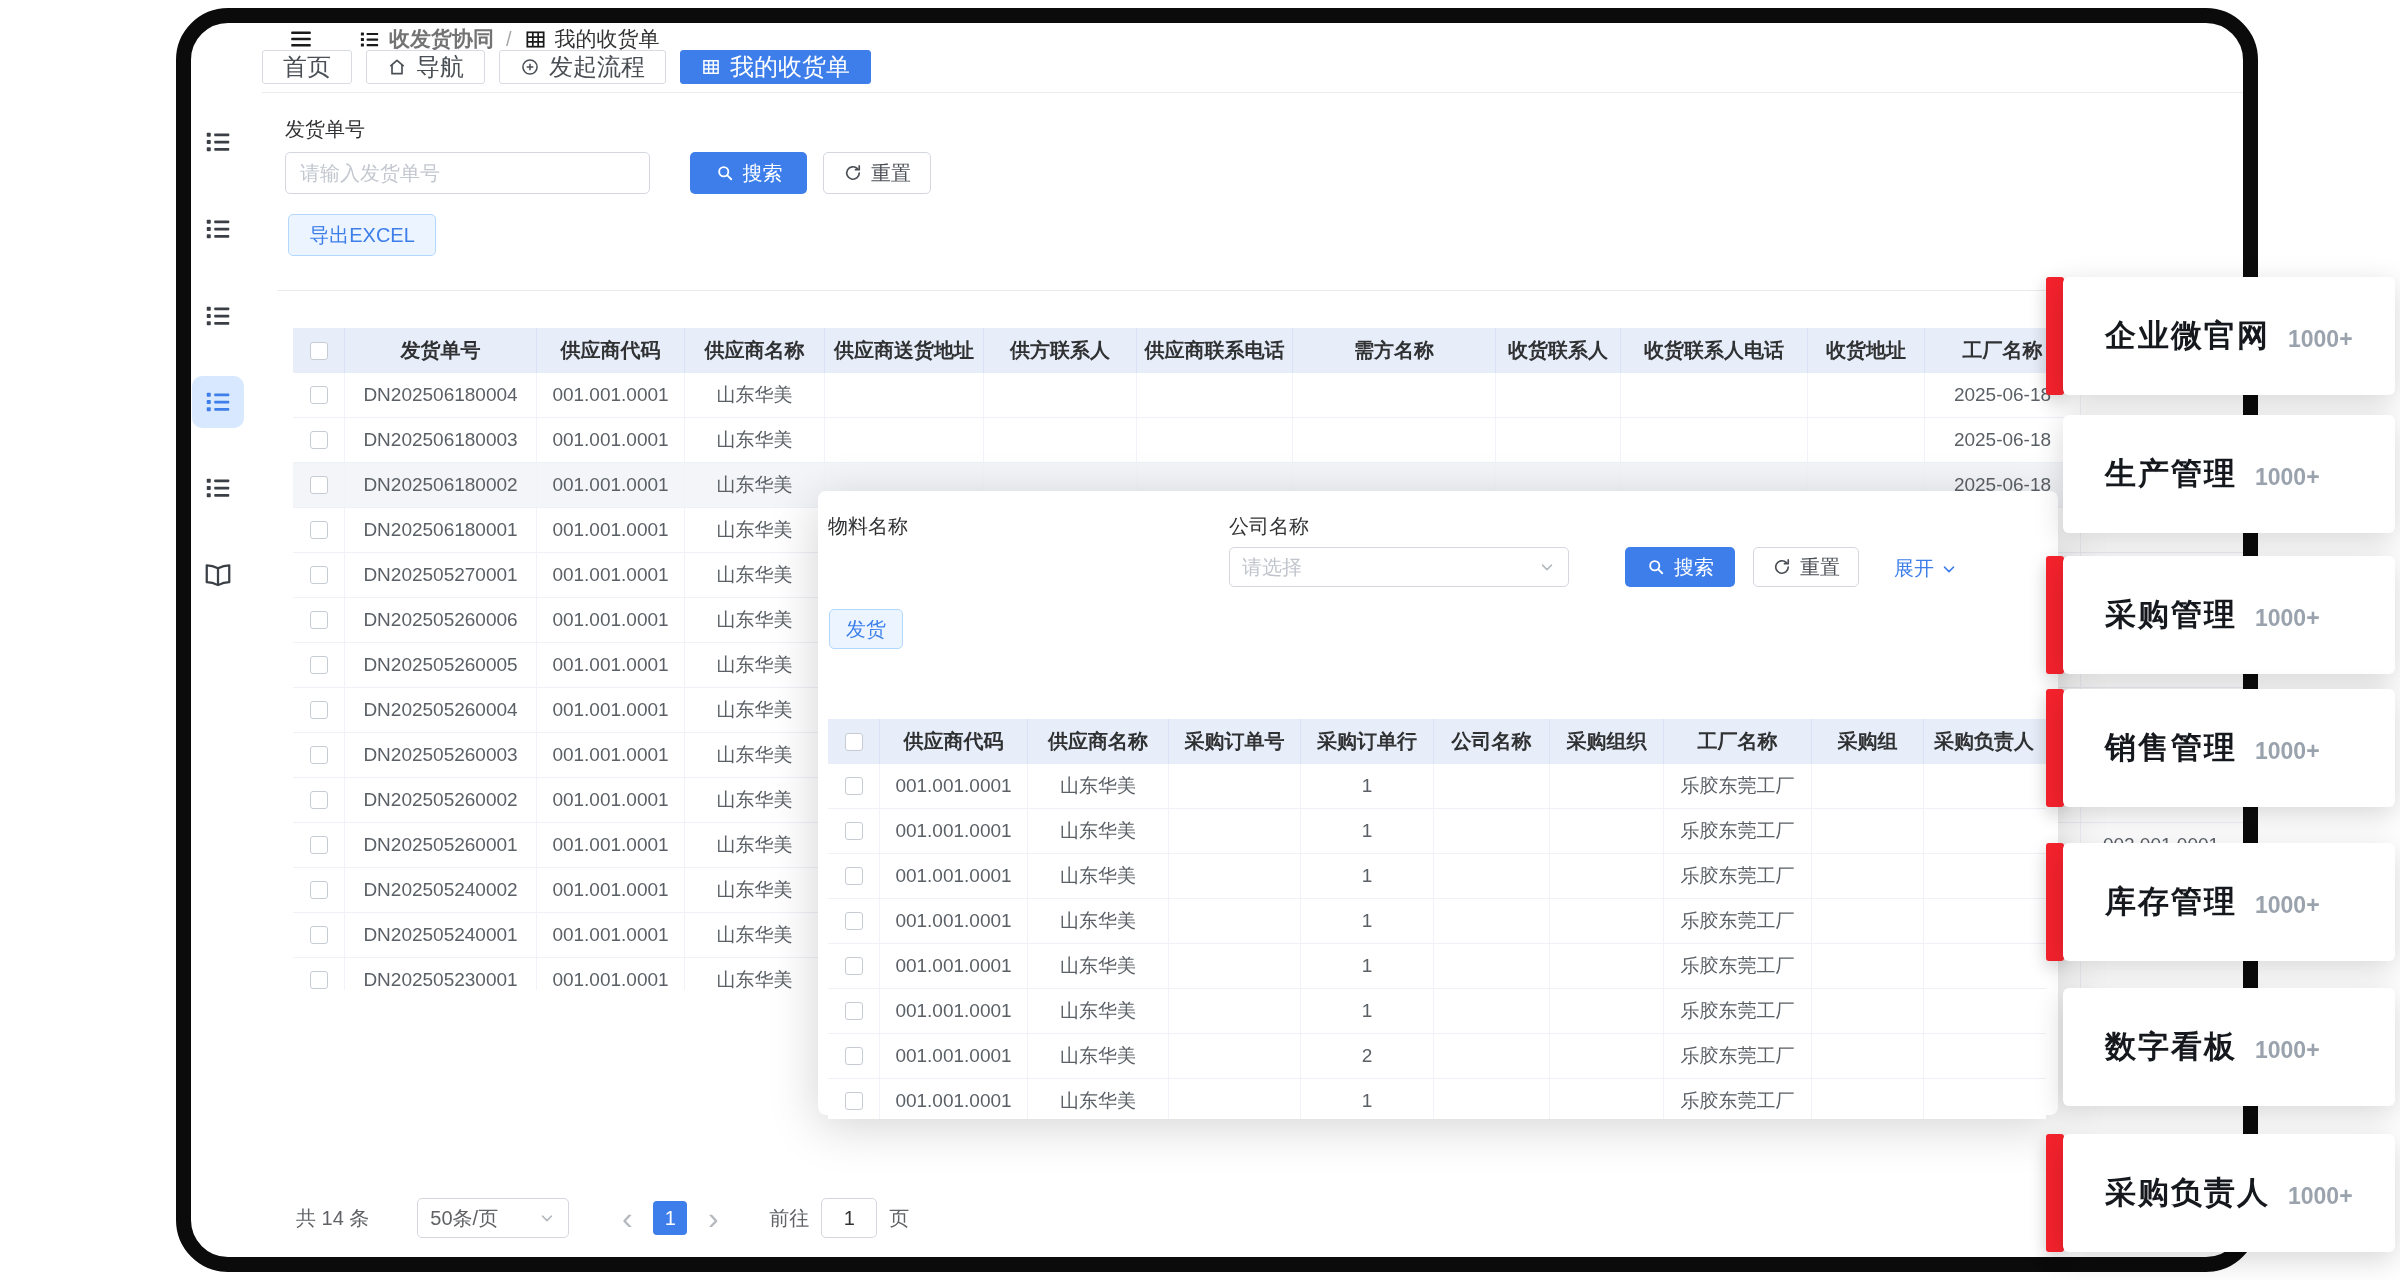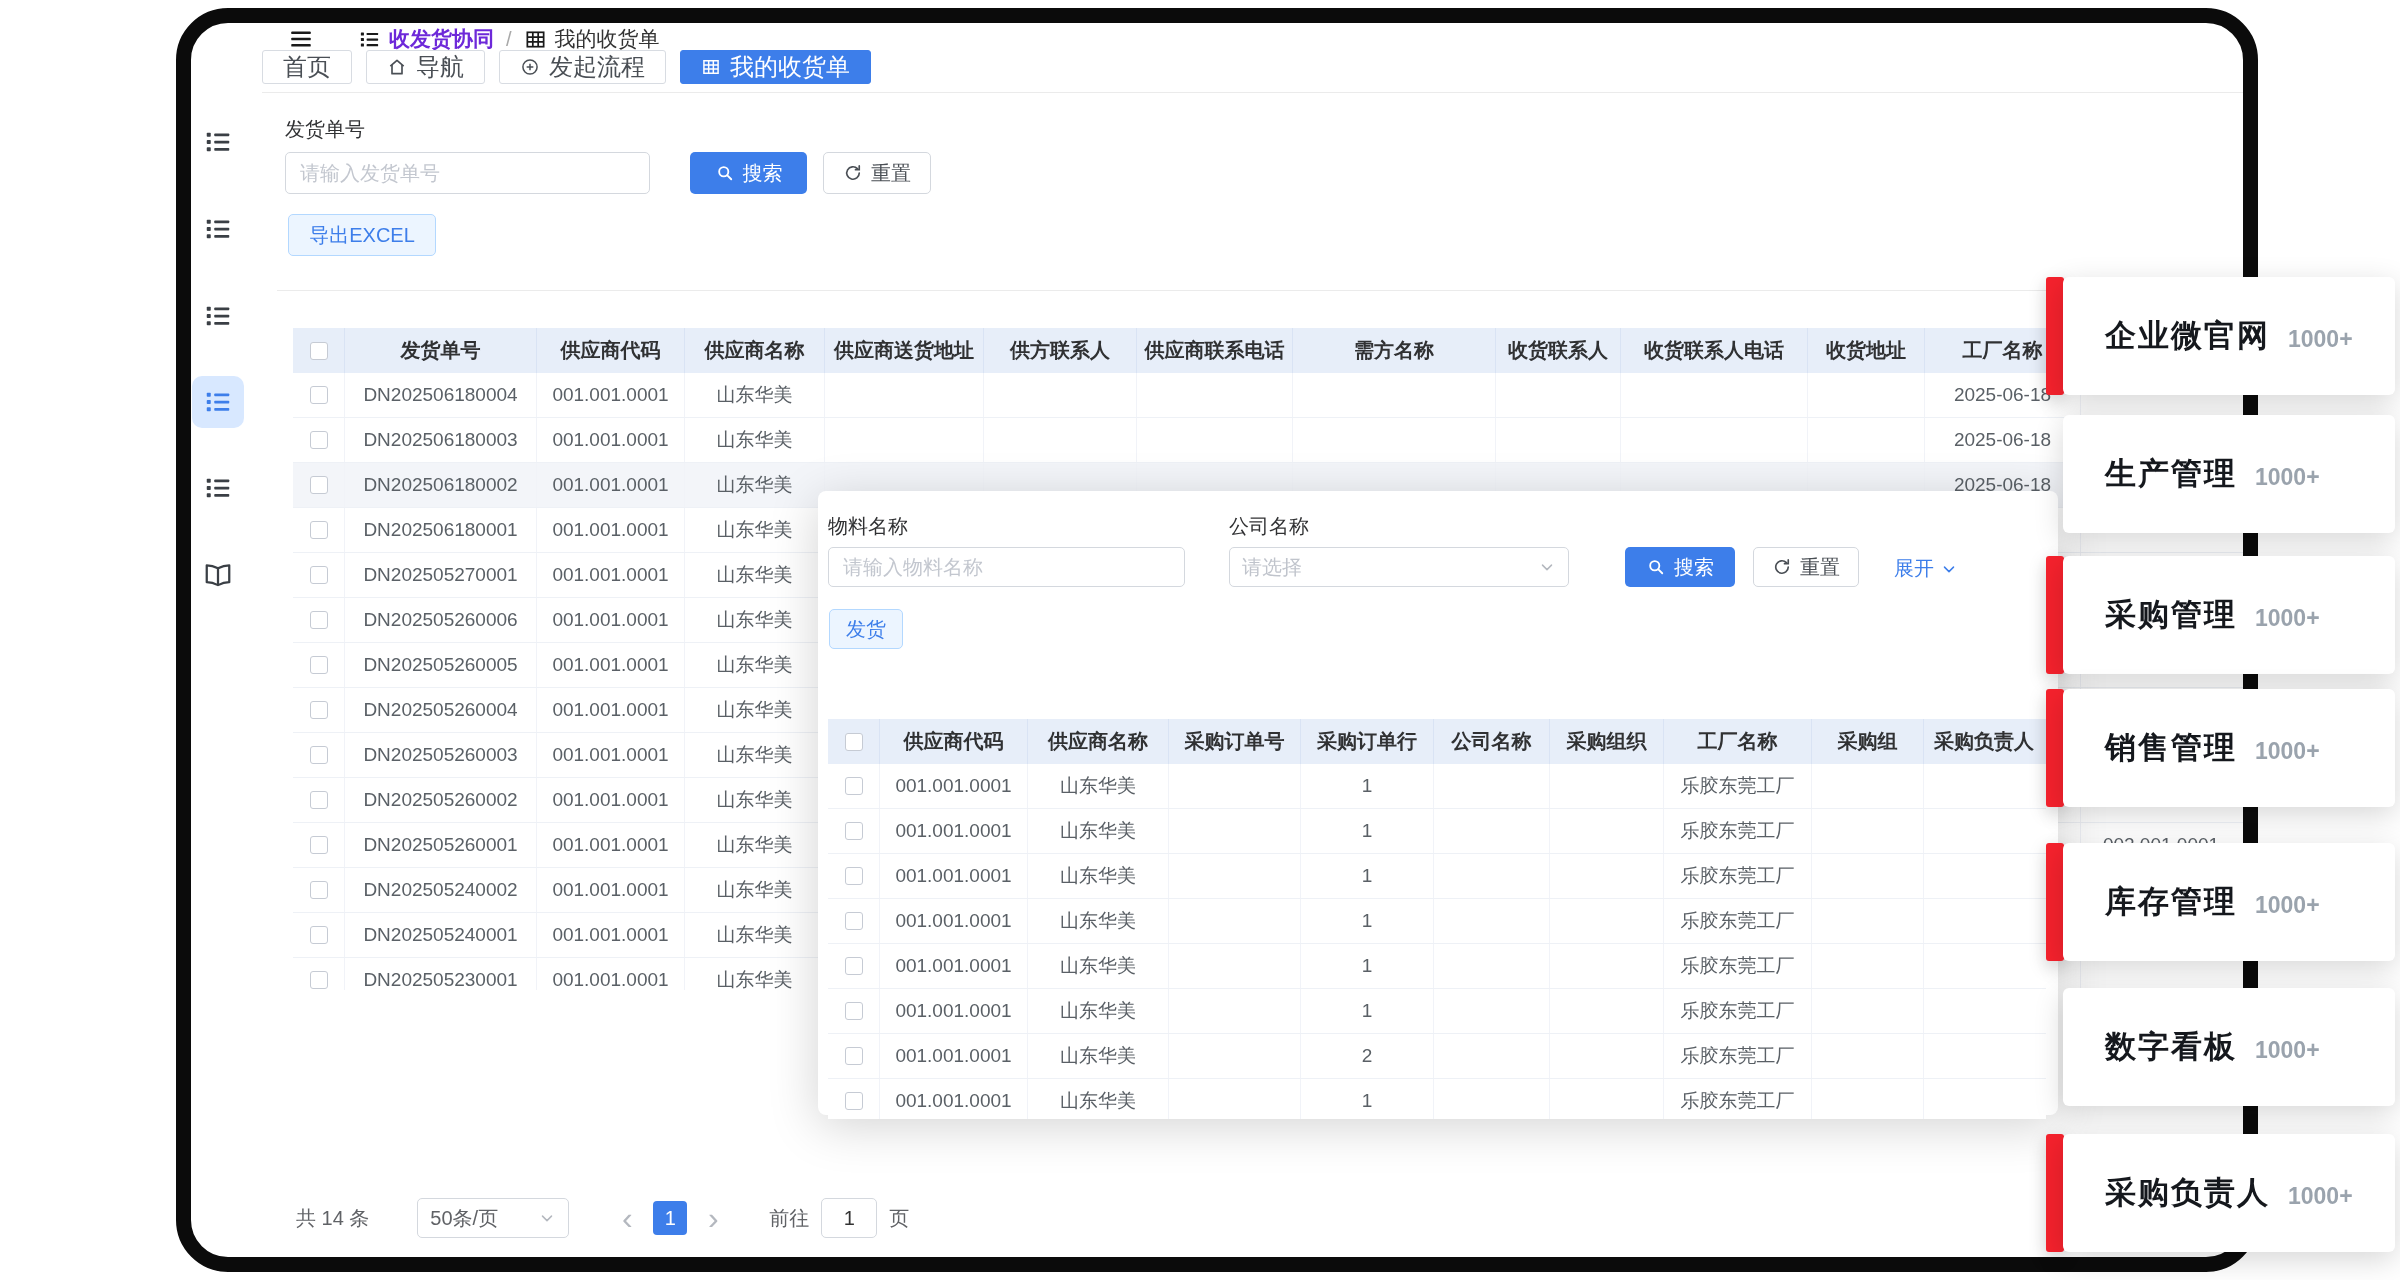--- a/index.html
+++ b/index.html
@@ -25,21 +25,21 @@
     position:absolute;left:192px;width:52px;height:52px;border-radius:10px;
     display:flex;align-items:center;justify-content:center;color:#3a3f45;cursor:pointer;
   }
   .side-item svg{width:30px;height:30px;}
   .side-item.active{background:#d8e8ff;color:#3d7eea;}
 
   
   .topbar{position:absolute;left:288px;top:24px;height:30px;display:flex;align-items:center;z-index:5;}
   .hamburger{width:26px;height:26px;color:#1a1a1a;margin-right:44px;cursor:pointer;}
   .bc-icon{width:23px;height:23px;color:#1a1a1a;margin-right:8px;}
-  .bc-section{font-size:21px;font-weight:bold;color:#6d28d9;cursor:pointer;}
+  .bc-section{font-size:21px;font-weight:bold;color:#737373;cursor:pointer;}
   .bc-sep{font-size:20px;color:#a9a9a9;margin:0 12px;}
   .bc-page{font-size:21px;color:#333;cursor:pointer;}
 
   
   #tabbar{position:absolute;left:262px;top:50px;height:34px;display:flex;gap:14px;z-index:5;}
   .tab{
     display:flex;align-items:center;gap:9px;padding:0 20px;height:34px;box-sizing:border-box;
     border:1px solid #d8dce2;border-radius:3px;font-size:24px;color:#4a4f55;background:#fff;cursor:pointer;
   }
   .tab .icon{width:20px;height:20px;}
@@ -537,21 +537,20 @@
       <div class="td" style="width: 125px;"></div>
       <div class="td" style="width: 187px;"></div>
       <div class="td" style="width: 117px;"></div>
       <div class="td" style="width: 156px;"></div>
       <div class="td" style="width: 160px;"></div>
     </div>
   </div>
 
 <div class="modal">
   <div class="m-label" style="left:10px;top:22px">物料名称</div>
-  <input class="text-input" style="left: 10px; top: 56px; width: 357px; height: 40px;" placeholder="请输入物料名称">
   <div class="m-label" style="left:411px;top:22px">公司名称</div>
   <div class="select abs" style="position:absolute;left:411px;top:56px;width:340px">
     <span class="ph">请选择</span>
     <span class="icon">
         <svg viewBox="0 0 24 24" fill="none" stroke="currentColor" stroke-width="2" stroke-linecap="round" stroke-linejoin="round">
           <path d="M6 9.5l6 6 6-6"></path>
         </svg>
       </span>
   </div>
   <button class="btn btn-primary" style="left:807px;top:56px;width:110px;height:40px">

